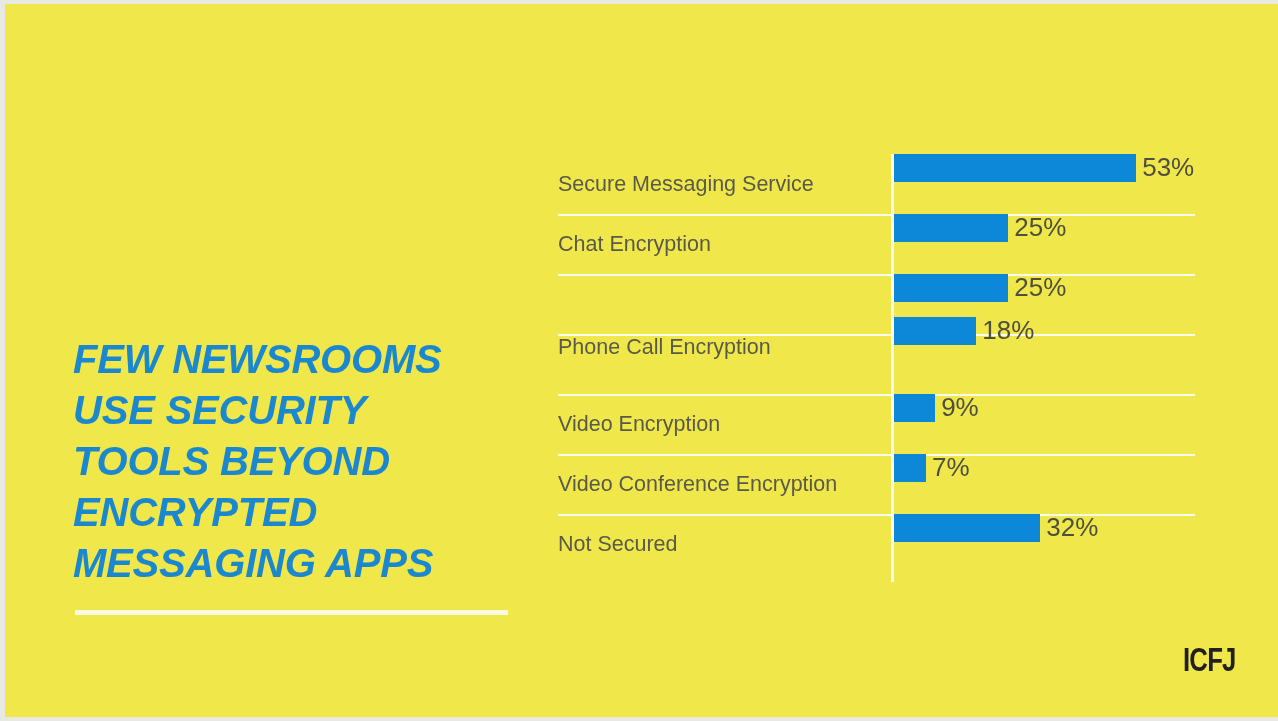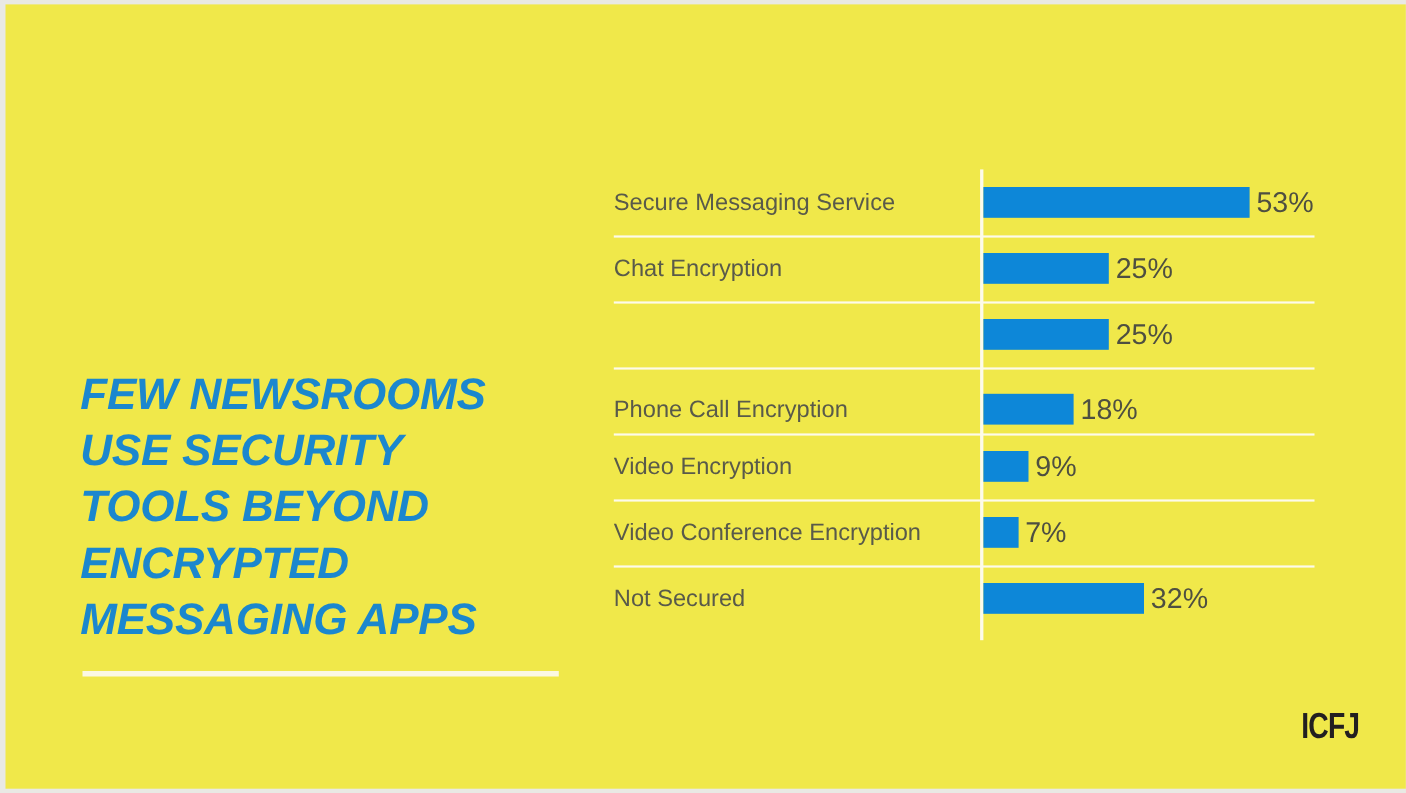--- a/index.html
+++ b/index.html
@@ -79,21 +79,20 @@
     font-size:21.5px;
     color:#595a4a;
     white-space:nowrap;
   }
 
   .bar-wrap {
     position:absolute;
     left:336px; top:0px;
     height:60px;
     display:flex;
-    align-items:center;
   }
 
   .bar {
     height:28px;
     background:#0d87d8;
     flex:0 0 auto;
   }
 
   .bar-value {
     margin-left:6px;
@@ -155,21 +154,21 @@
             <div class="bar" style="width: 114.25px; background: rgb(13, 135, 216);"></div>
             <div class="bar-value">25%</div>
           </div>
         </div>
         <div class="row" style="top: 120px;">
           <div class="bar-wrap">
             <div class="bar" style="width: 114.25px; background: rgb(13, 135, 216);"></div>
             <div class="bar-value">25%</div>
           </div>
         </div>
-        <div class="row" style="top: 188px; text-decoration: underline;">
+        <div class="row" style="top: 163px; text-decoration: underline;">
           <div class="row-label">Phone Call Encryption</div>
           <div class="bar-wrap">
             <div class="bar" style="width: 82.26px; background: rgb(13, 135, 216);"></div>
             <div class="bar-value">18%</div>
           </div>
         </div>
         <div class="row" style="top: 240px;">
           <div class="row-label">Video Encryption</div>
           <div class="bar-wrap">
             <div class="bar" style="width: 41.13px; background: rgb(13, 135, 216);"></div>

